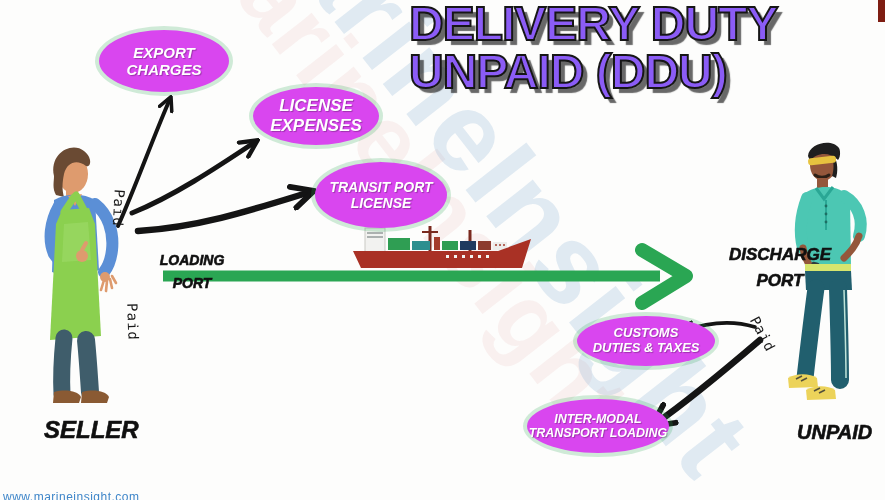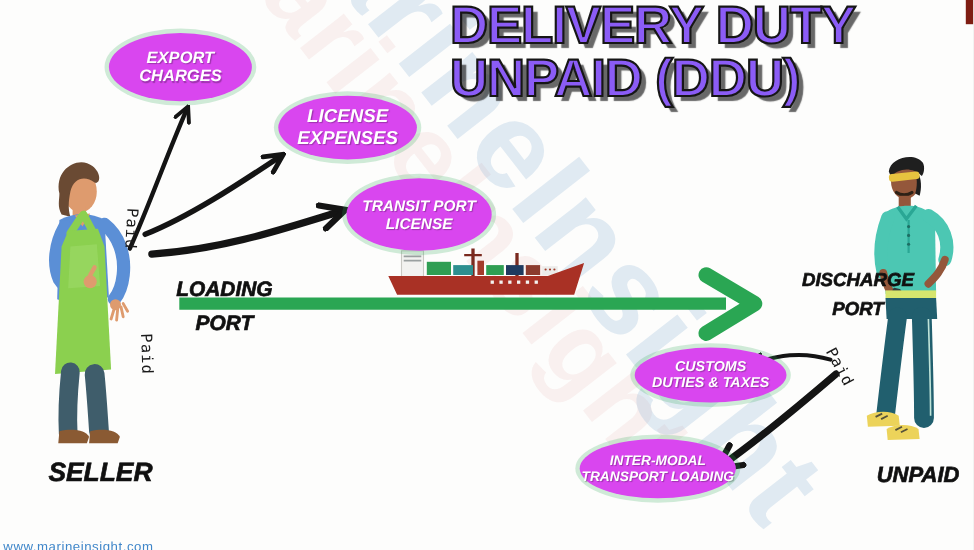--- a/index.html
+++ b/index.html
@@ -49,21 +49,21 @@
   .b-export   {left:99px; top:30px; width:130px;height:62px;font-size:15px;}
   .b-license  {left:253px;top:87px; width:126px;height:58px;font-size:17px;font-style:italic;}
   .b-transit  {left:315px;top:162px;width:132px;height:66px;font-size:14px;}
   .b-customs  {left:577px;top:316px;width:138px;height:50px;font-size:13px;}
   .b-intermodal{left:527px;top:399px;width:142px;height:54px;font-size:12.5px;}
   
   .lbl{
     position:absolute;z-index:5;color:#101010;font-style:italic;font-weight:bold;
     -webkit-text-stroke:0.6px #101010;white-space:pre-line;text-align:center;
   }
-  .lbl-loading  {left:154px;top:249px;width:100px;font-size:19px;line-height:1.62;}
+  .lbl-loading  {left:142px;top:249px;width:100px;font-size:14px;line-height:1.62;}
   .lbl-discharge{left:684px;top:242px;width:104px;font-size:17px;line-height:1.5;margin-left:44px;}
   .lbl-seller{left:44px; top:416px;font-size:24px;}
   .lbl-buyer {left:797px;top:421px;font-size:20px;}
   
   .paid{
     position:absolute;z-index:5;font-family:"DejaVu Sans Mono",monospace;
     font-size:14px;color:#1a1a1a;letter-spacing:1px;
   }
   .paid-1{left:100px;top:200px;transform:rotate(93deg);}
   .paid-2{left:114px;top:314px;transform:rotate(88deg);}

